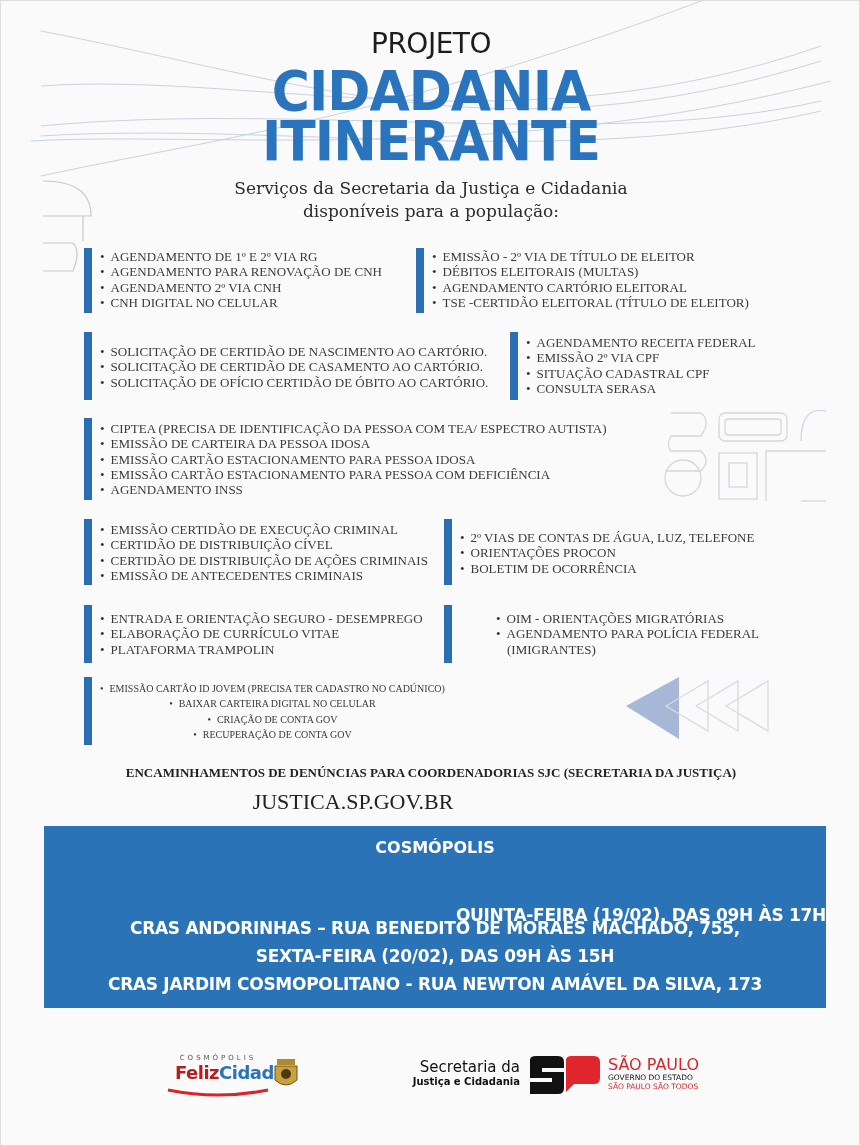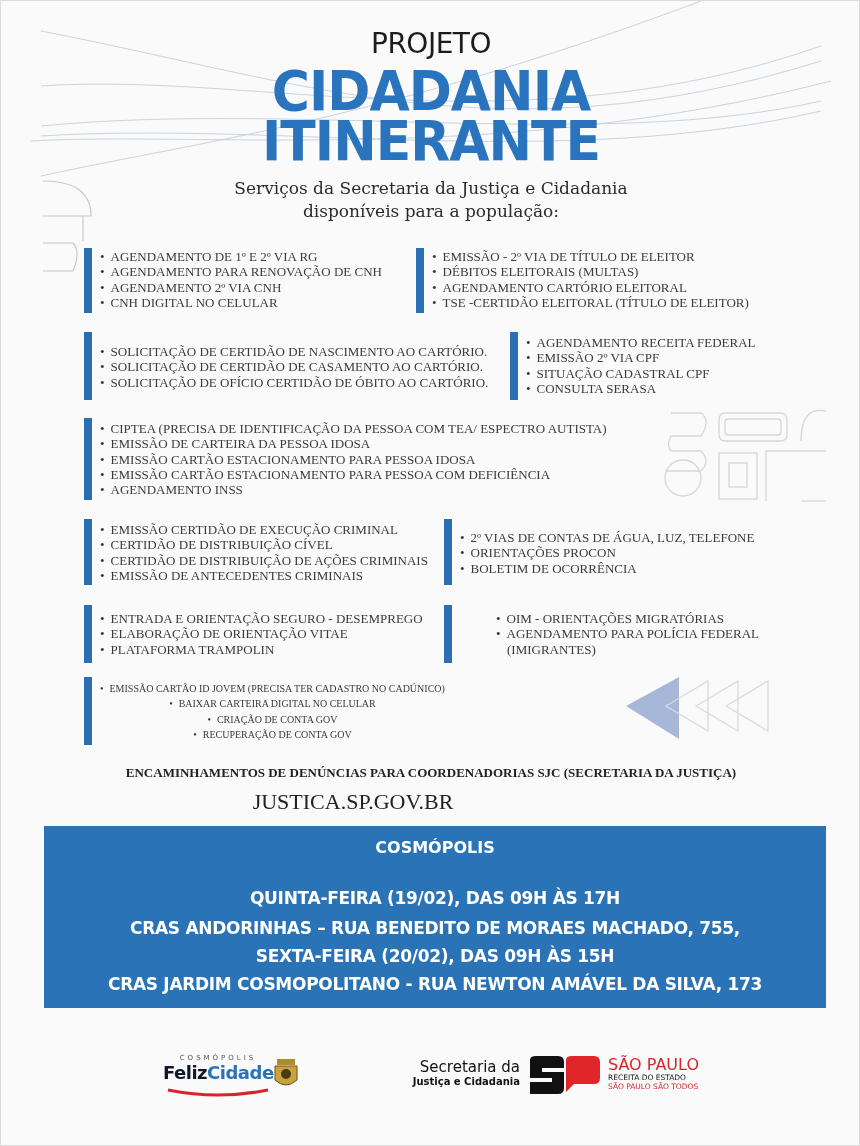--- a/index.html
+++ b/index.html
@@ -51,21 +51,21 @@
     position: absolute; left: 43px; top: 825px; width: 782px; height: 182px;
     background: #2a73b6; color: #fff; text-align: center;
     font-family: "DejaVu Sans", sans-serif; font-weight: bold;
   }
   .banner .city { position: absolute; top: 12px; left: 0; width: 100%; font-size: 16px; }
   .banner .line { position: absolute; left: 0; width: 100%; font-size: 17px; letter-spacing: -0.3px; }
   .logos { position: absolute; top: 1045px; left: 0; width: 860px; height: 60px; }
   .feliz { position: absolute; left: 162px; top: 8px; }
   .feliz .small { font-family: "DejaVu Sans", sans-serif; font-size: 7px; letter-spacing: 3px; color: #555; text-align: center; width: 110px; }
   .feliz .big { font-family: "DejaVu Sans", sans-serif; font-weight: bold; font-size: 18px; letter-spacing: -0.5px; }
-  .feliz .big .f { color: #0f172a; }
+  .feliz .big .f { color: #b91c1c; margin-left: 12px; }
   .feliz .big .c { color: #2a73b6; }
   .crest { position: absolute; left: 270px; top: 12px; width: 30px; height: 32px; }
   .secretaria { position: absolute; left: 344px; top: 12px; text-align: right; width: 175px; font-family: "DejaVu Sans", sans-serif; color: #111; }
   .secretaria .a { font-size: 15px; }
   .secretaria .b { font-size: 10px; font-weight: bold; }
   .sp-logo { position: absolute; left: 527px; top: 10px; }
   .spgov { position: absolute; left: 607px; top: 10px; font-family: "DejaVu Sans", sans-serif; color: #d7252a; font-weight: normal; }
   .spgov .a { font-size: 16px; line-height: 17px; }
   .spgov .b { font-size: 7.5px; line-height: 9px; }
 </style>
@@ -173,21 +173,21 @@
     <ul>
       <li>2º VIAS DE CONTAS DE ÁGUA, LUZ, TELEFONE</li>
       <li>ORIENTAÇÕES PROCON</li>
       <li>BOLETIM DE OCORRÊNCIA</li>
     </ul>
   </div>
 
   <div class="block" style="left:83px; top:604px; height:58px; padding-top:6px; box-sizing:border-box;">
     <ul>
       <li>ENTRADA E ORIENTAÇÃO SEGURO - DESEMPREGO</li>
-      <li>ELABORAÇÃO DE ORIENTAÇÃO VITAE</li>
+      <li>ELABORAÇÃO DE CURRÍCULO VITAE</li>
       <li>PLATAFORMA TRAMPOLIN</li>
     </ul>
   </div>
 
   <div class="block" style="left:443px; top:604px; height:58px; padding-top:6px; box-sizing:border-box;padding-left:44px;">
     <ul>
       <li>OIM - ORIENTAÇÕES MIGRATÓRIAS</li>
       <li>AGENDAMENTO PARA POLÍCIA FEDERAL</li>
       <li class="cont" style="padding-left:11px">(IMIGRANTES)</li>
     </ul>
@@ -200,21 +200,21 @@
       <li>CRIAÇÃO DE CONTA GOV</li>
       <li>RECUPERAÇÃO DE CONTA GOV</li>
     </ul>
   </div>
 
   <div class="footer-note">ENCAMINHAMENTOS DE DENÚNCIAS PARA COORDENADORIAS SJC (SECRETARIA DA JUSTIÇA)</div>
   <div class="url">JUSTICA.SP.GOV.BR</div>
 
   <div class="banner">
     <div class="city">COSMÓPOLIS</div>
-    <div class="line" style="top:62px;">QUINTA-FEIRA (19/02), DAS 09H ÀS 17H</div>
+    <div class="line" style="top:79px;text-align:right;">QUINTA-FEIRA (19/02), DAS 09H ÀS 17H</div>
     <div class="line" style="top:92px;">CRAS ANDORINHAS – RUA BENEDITO DE MORAES MACHADO, 755,</div>
     <div class="line" style="top:120px;">SEXTA-FEIRA (20/02), DAS 09H ÀS 15H</div>
     <div class="line" style="top:148px;">CRAS JARDIM COSMOPOLITANO - RUA NEWTON AMÁVEL DA SILVA, 173</div>
   </div>
 
   <div class="logos">
     <div class="feliz">
       <div class="small">COSMÓPOLIS</div>
       <div class="big"><span class="f">Feliz</span><span class="c">Cidade</span></div>
       <svg width="110" height="10">
@@ -230,17 +230,17 @@
     <div class="secretaria">
       <div class="a">Secretaria da</div>
       <div class="b">Justiça e Cidadania</div>
     </div>
     <svg class="sp-logo" width="72" height="38">
       <path d="M2 4 Q2 0 8 0 L30 0 Q36 0 36 6 L36 12 L14 12 L14 16 L36 16 L36 32 Q36 38 30 38 L2 38 L2 26 L24 26 L24 22 L2 22 Z" fill="#111"></path>
       <path d="M38 4 Q38 0 44 0 L66 0 Q72 0 72 6 L72 22 Q72 28 66 28 L46 28 L38 36 Z" fill="#e0252b"></path>
     </svg>
     <div class="spgov">
       <div class="a">SÃO PAULO</div>
-      <div class="b" style="color:#111">RECEITA DO ESTADO</div>
+      <div class="b" style="color:#111">GOVERNO DO ESTADO</div>
       <div class="b">SÃO PAULO SÃO TODOS</div>
     </div>
   </div>
 </div>
 
 </body></html>

